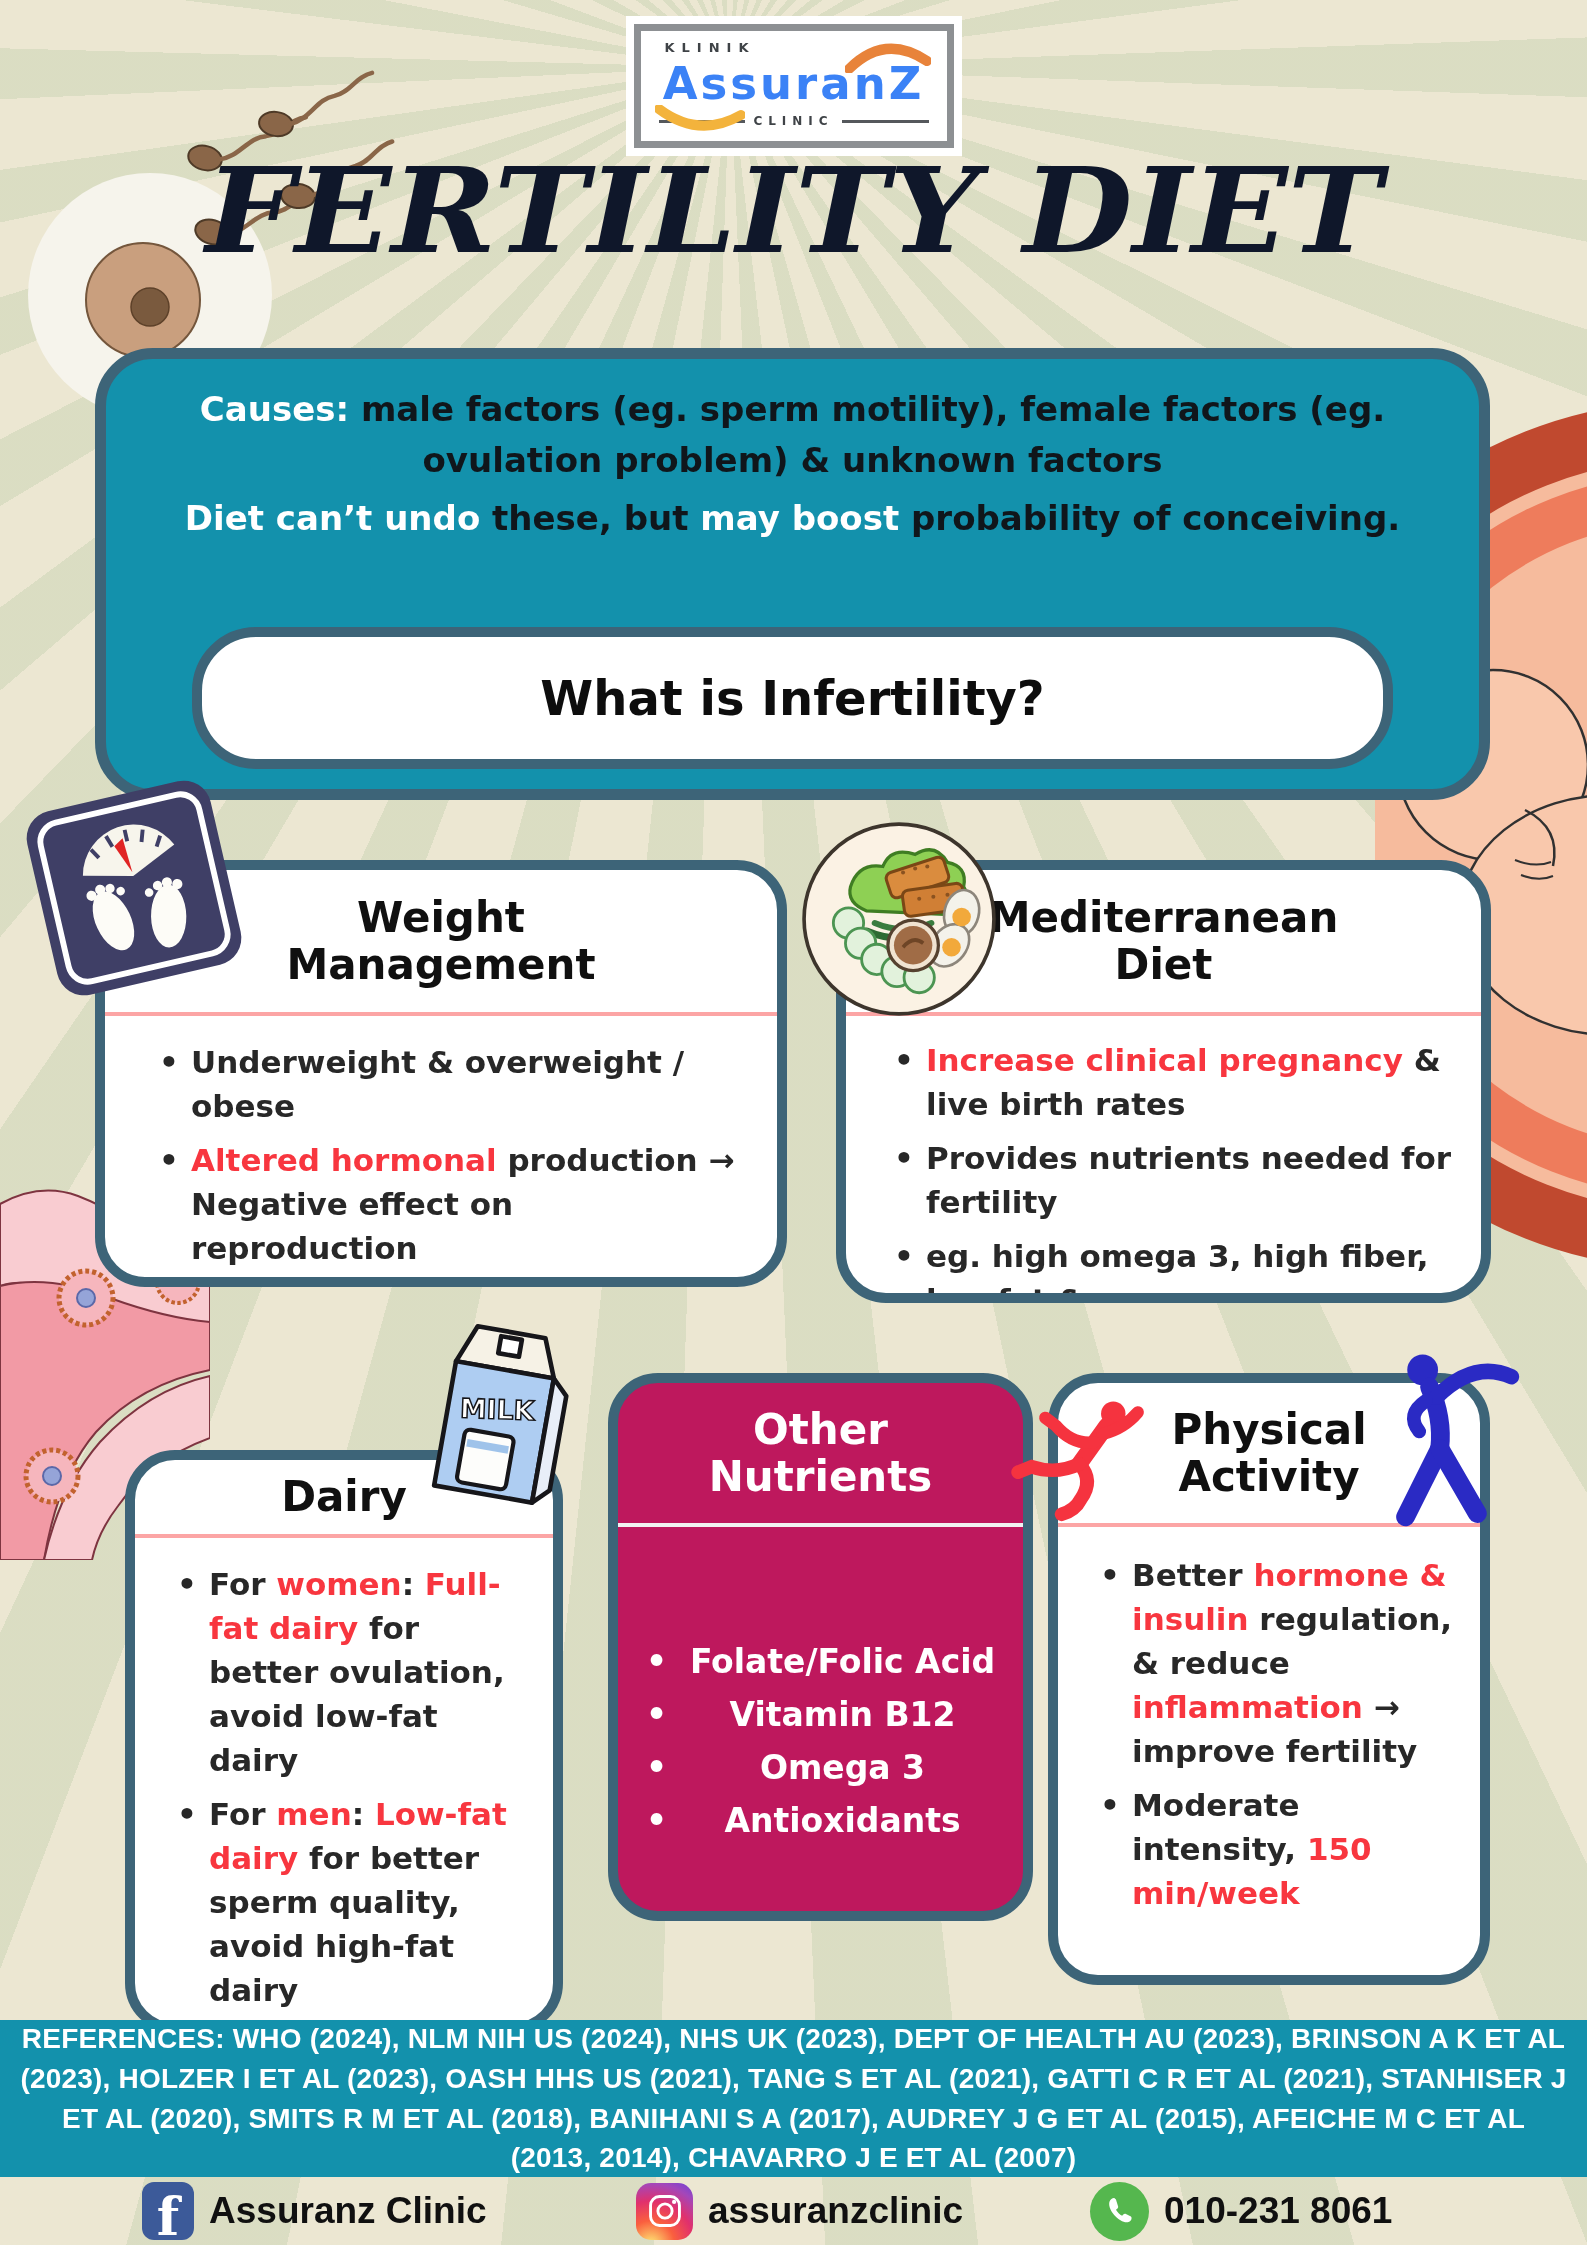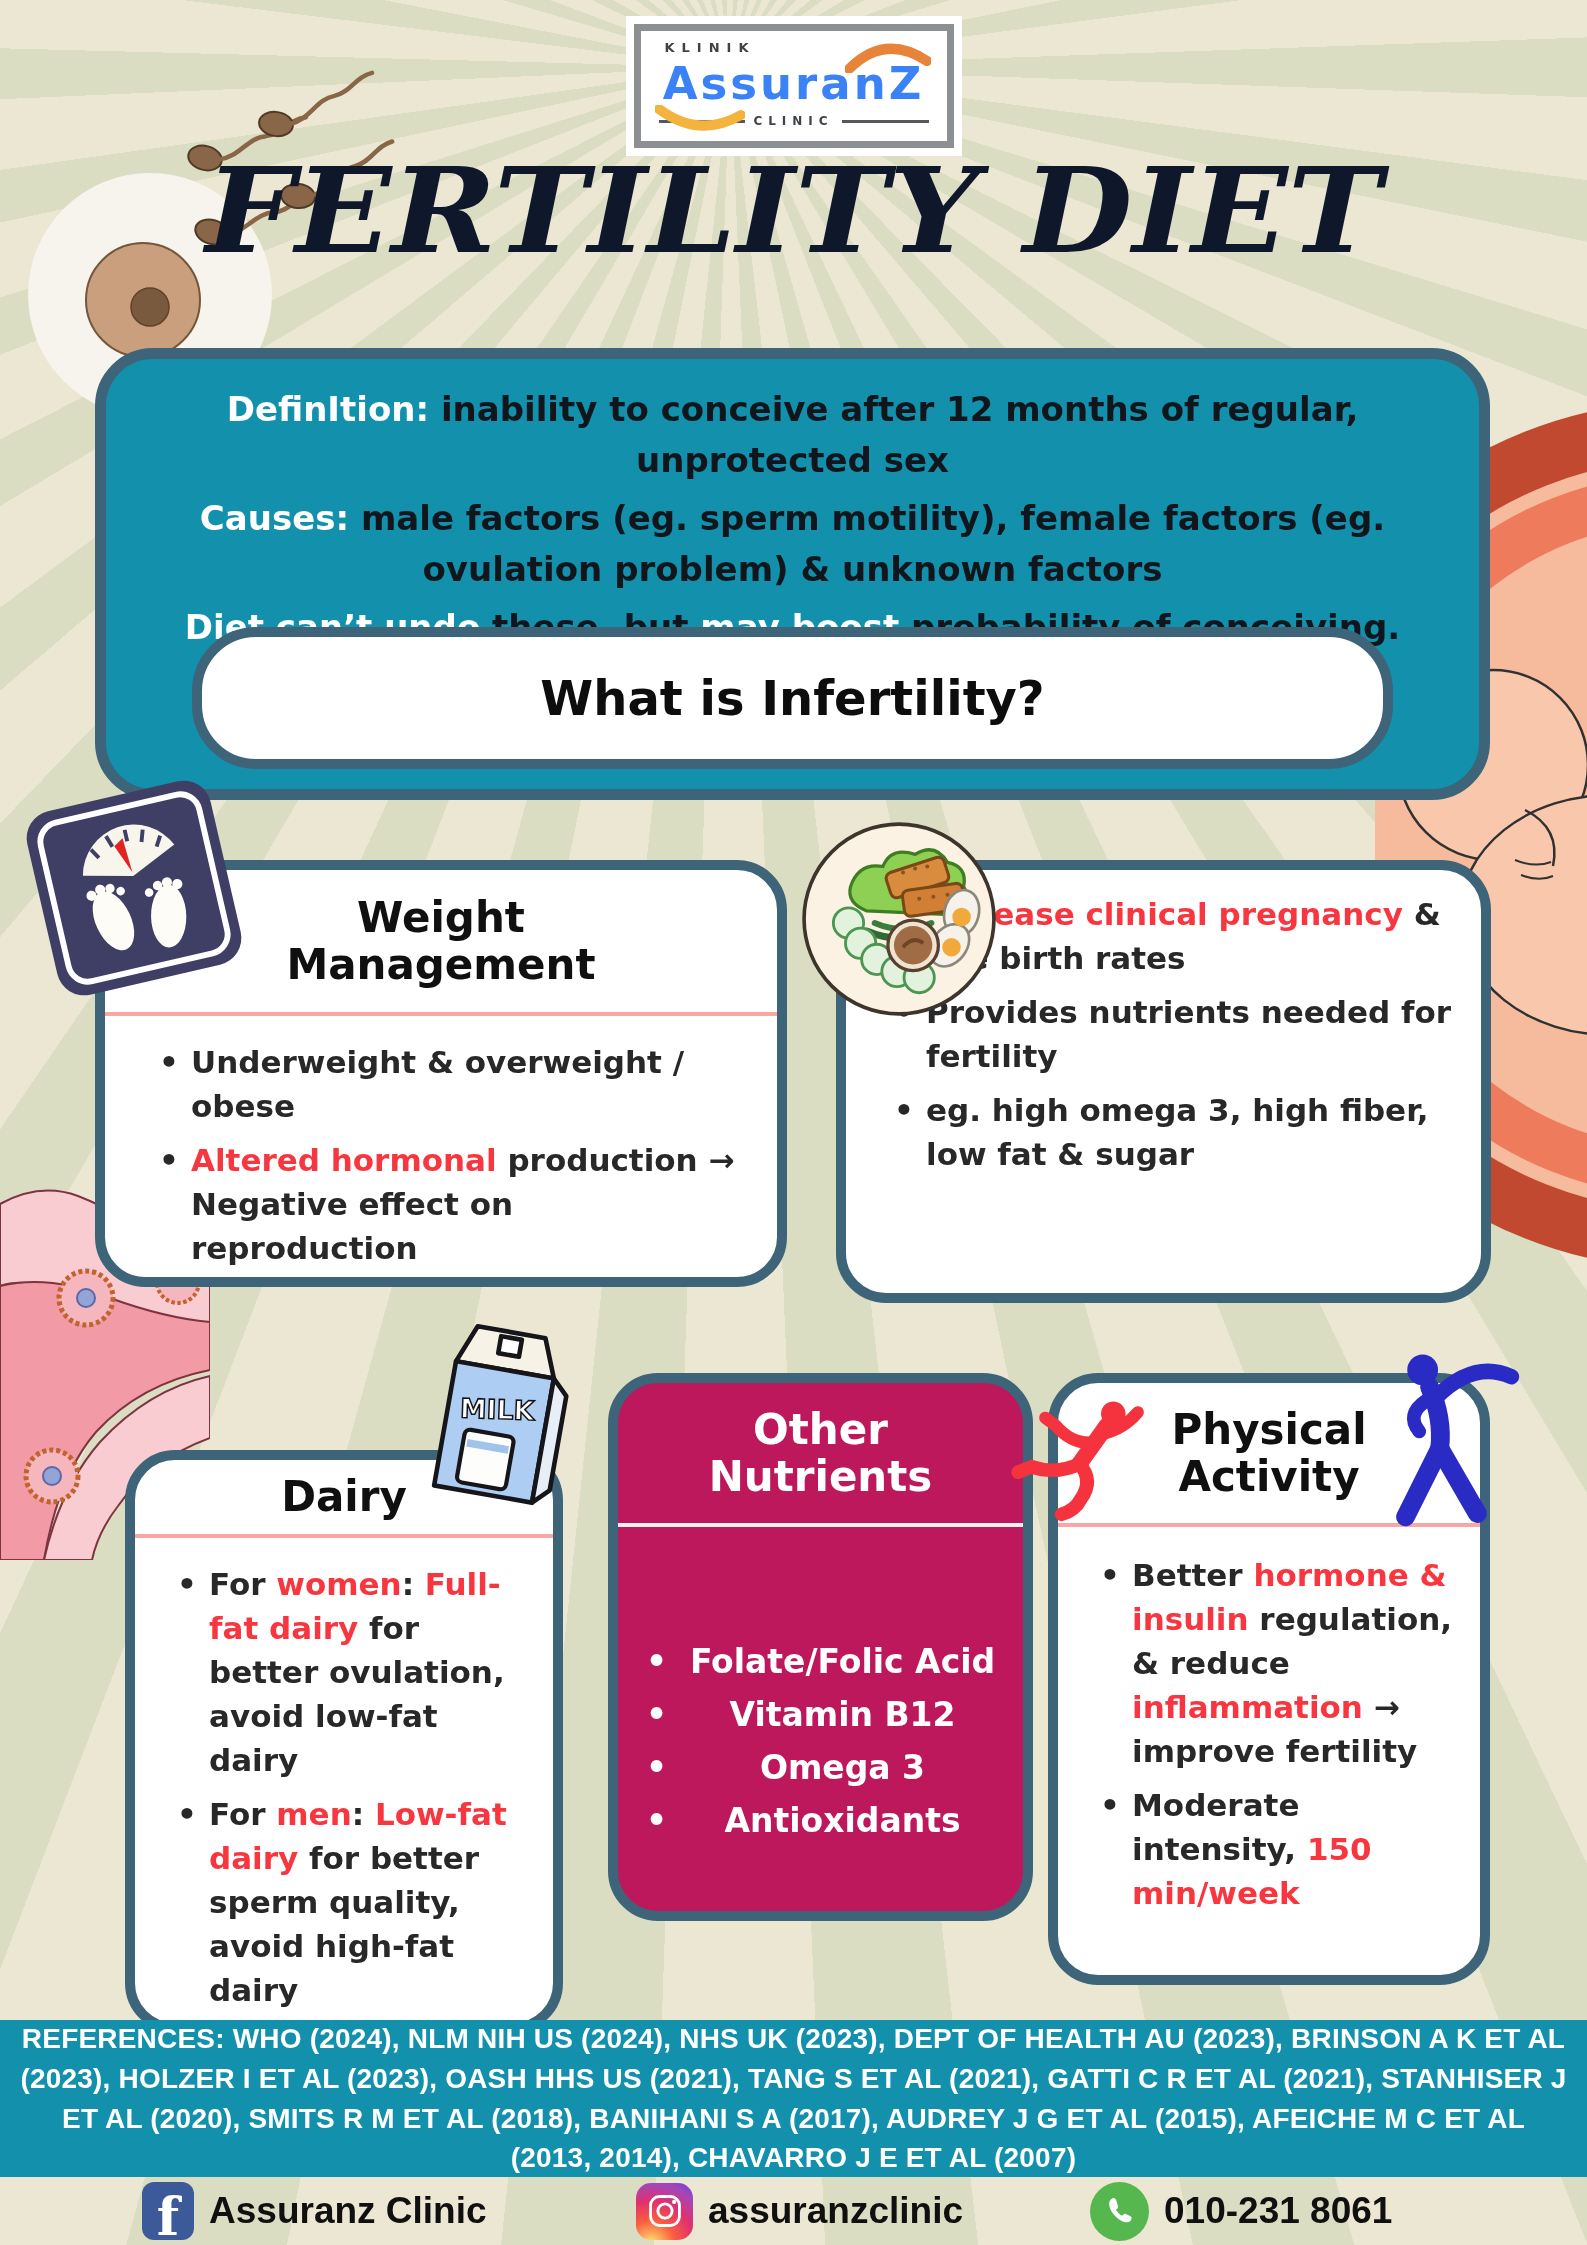--- a/index.html
+++ b/index.html
@@ -157,39 +157,41 @@
         <span class="rule"></span>
         <span class="logo-clinic-text">CLINIC</span>
         <span class="rule"></span>
       </div>
     </div>
   </div>
 
   <h1 class="title"><span>FERTILITY DIET</span></h1>
 
   <section class="intro">
-    <p class="intro-line"><span class="sg-white">DefinItion:</span><span class="sg-dark"> inability to conceive after 12 months of regular, unprotected sex</span></p>
     <p class="intro-line"><span class="sg-white">Causes:</span><span class="sg-dark"> male factors (eg. sperm motility), female factors (eg. ovulation problem) &amp; unknown factors</span></p>
     <p class="intro-line"><span class="sg-white">Diet can’t undo</span><span class="sg-dark"> these, but </span><span class="sg-white">may boost</span><span class="sg-dark"> probability of conceiving.</span></p>
     <div class="pill">
       <span>What is Infertility?</span>
     </div>
   </section>
 
   <section class="card" id="card-weight">
     <header class="card-header">
         <h2>Weight Management</h2>
       </header>
     <ul class="card-body">
         <li><span class="sg-dark">Underweight &amp; overweight / obese</span></li>
         <li><span class="sg-red">Altered hormonal</span><span class="sg-dark"> production → Negative effect on reproduction</span></li>
       </ul>
   </section>
 
   <section class="card" id="card-med">
+    <header class="card-header">
+        <h2>Mediterranean Diet</h2>
+      </header>
     <ul class="card-body">
         <li><span class="sg-red">Increase clinical pregnancy</span><span class="sg-dark"> &amp; live birth rates</span></li>
         <li><span class="sg-dark">Provides nutrients needed for fertility</span></li>
         <li><span class="sg-dark">eg. high omega 3, high fiber, low fat &amp; sugar</span></li>
       </ul>
   </section>
 
   <section class="card" id="card-dairy">
     <header class="card-header">
         <h2>Dairy</h2>

